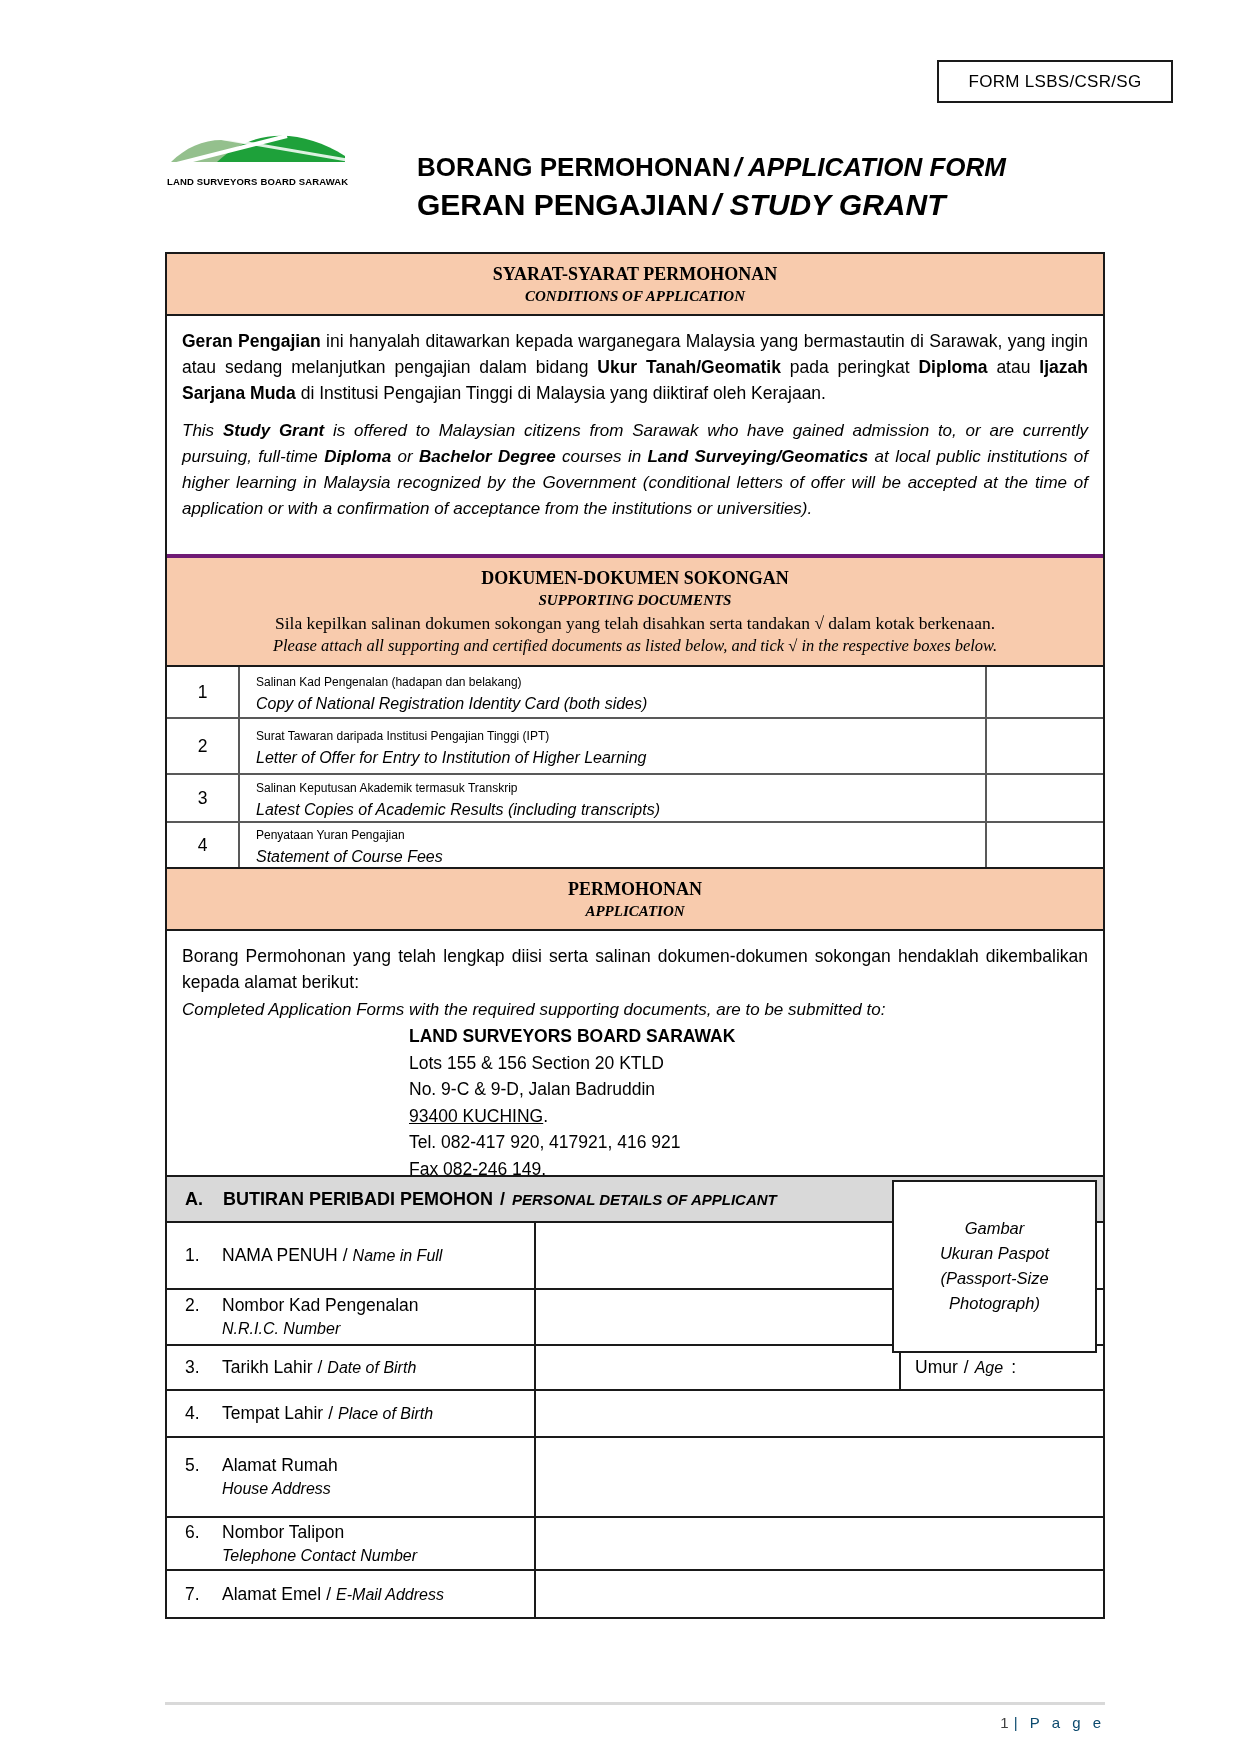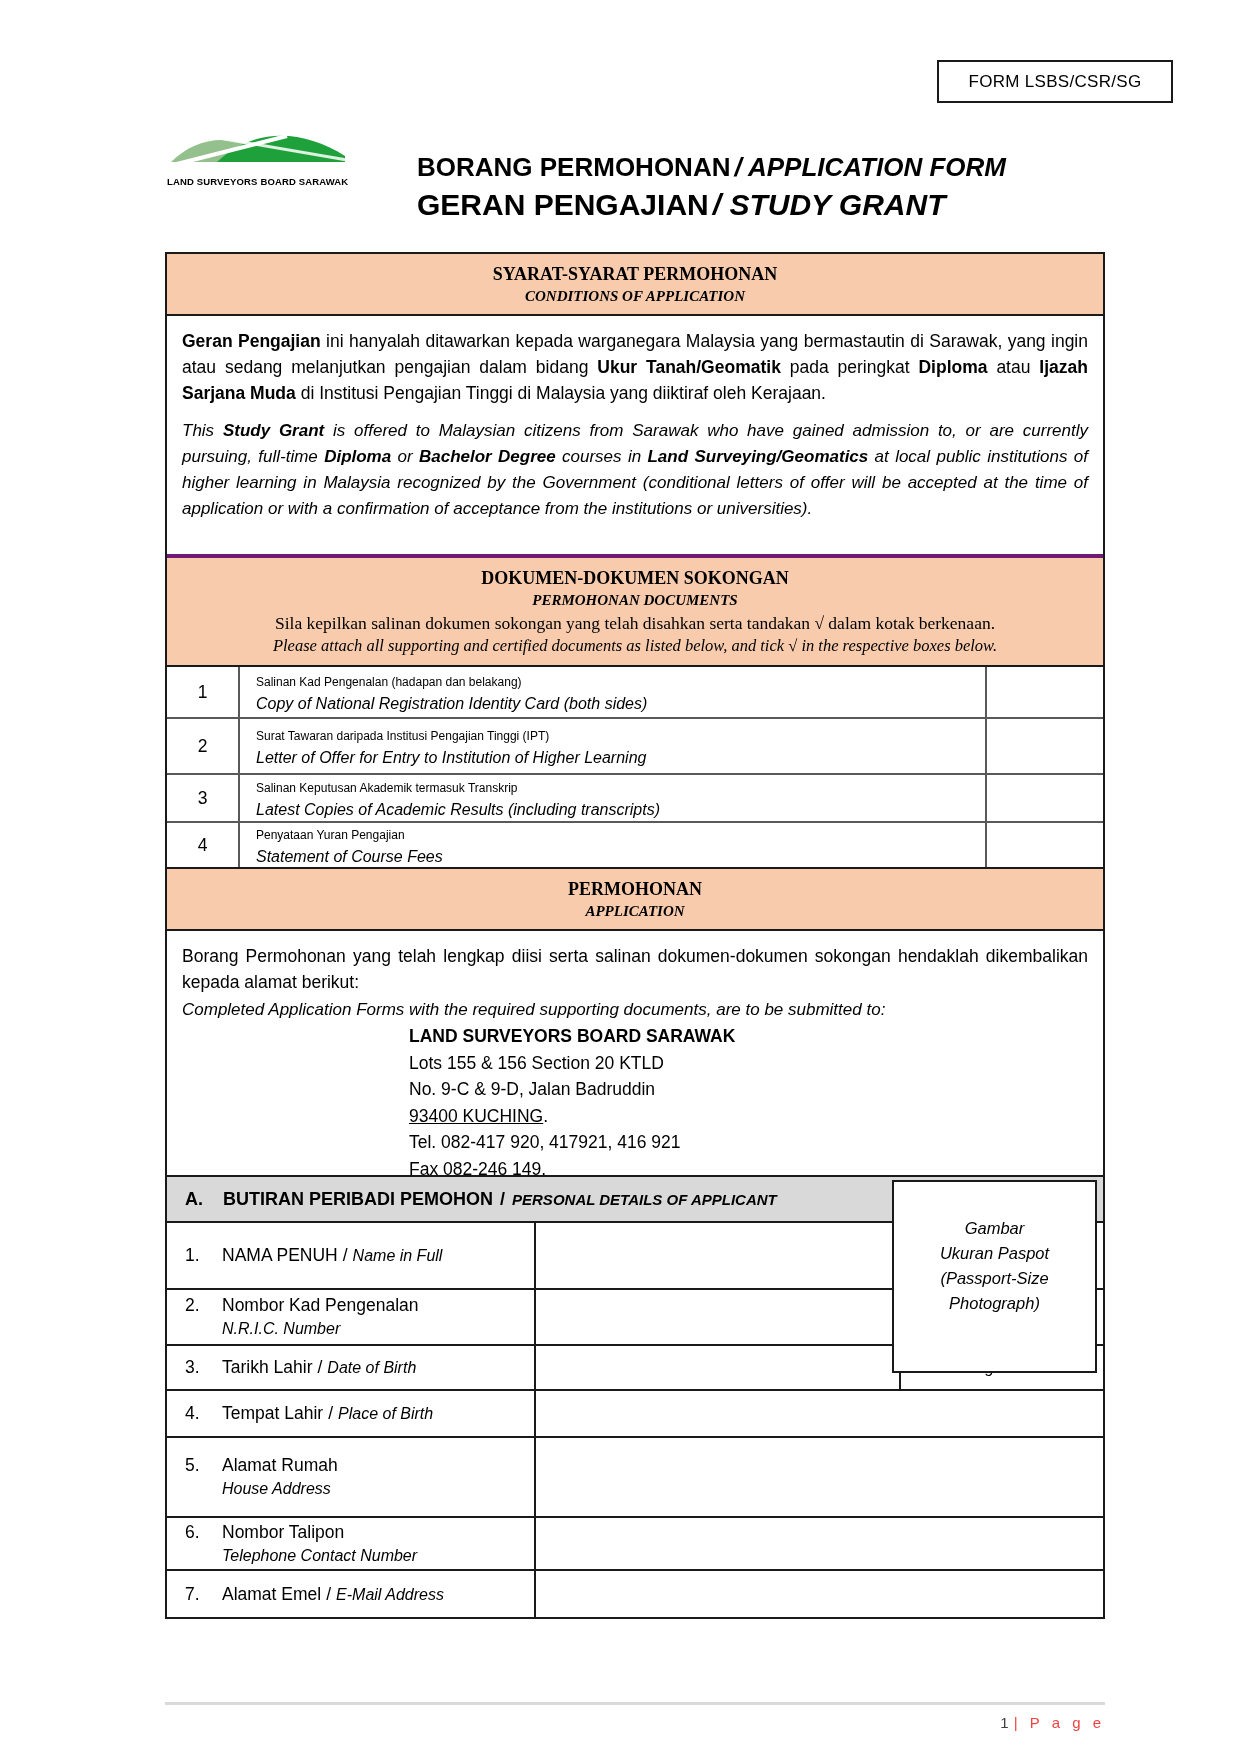--- a/index.html
+++ b/index.html
@@ -81,30 +81,30 @@
   .lab-sep{font-size:17.5px;margin:0 5px;}
   .lab-en{font-size:16px;font-style:italic;}
   .lab-line2{display:block;}
   .sa-input{flex:1;}
   .sa-input-mid{width:365px;border-right:2px solid #1a1a1a;box-sizing:border-box;flex:none;}
   .sa-age{flex:1;display:flex;align-items:center;padding-left:14px;font-size:17.5px;}
   .sa-age .lab-sep{margin:0 6px;}
   .sa-age .colon{margin-left:8px;}
 
   .photo-box{
-    position:absolute;left:892px;top:1180px;width:205px;height:193px;
+    position:absolute;left:892px;top:1180px;width:205px;height:173px;
     background:#fff;border:2px solid #1a1a1a;box-sizing:border-box;z-index:5;
     text-align:center;font-style:italic;font-size:16.5px;line-height:25px;padding-top:34px;
   }
 
   
   .footer-line{position:absolute;left:165px;top:1702px;width:940px;height:3px;background:#D9D9D9;}
   .footer-text{position:absolute;top:1714px;right:136px;font-size:15px;}
   .pg-n{color:#404040;}
-  .pg-l{color:#ef4444;letter-spacing:4px;margin-left:5px;}
+  .pg-l{color:#0c4a6e;letter-spacing:4px;margin-left:5px;}
 </style>
 </head>
 <body>
 
 <div class="form-code">FORM LSBS/CSR/SG</div>
 
 <div class="logo-wrap">
   <svg width="182" height="42" viewBox="0 0 182 42">
     <path d="M4 34 C28 10 62 4 96 24 L96 34 Z" fill="#94C08D"></path>
     <path d="M50 34 C86 0 134 0 178 28 L178 34 Z" fill="#1EA13A"></path>
@@ -126,21 +126,21 @@
     <div class="band-t2">CONDITIONS OF APPLICATION</div>
   </div>
 
   <div class="cond-body">
     <div class="cond-p1"><b>Geran Pengajian</b><span> ini hanyalah ditawarkan kepada warganegara Malaysia yang bermastautin di Sarawak, yang ingin atau sedang melanjutkan pengajian dalam bidang </span><b>Ukur Tanah/Geomatik</b><span> pada peringkat </span><b>Diploma</b><span> atau </span><b>Ijazah Sarjana Muda</b><span> di Institusi Pengajian Tinggi di Malaysia yang diiktiraf oleh Kerajaan.</span></div>
     <div class="cond-p2"><span>This </span><b>Study Grant</b><span> is offered to Malaysian citizens from Sarawak who have gained admission to, or are currently pursuing, full-time </span><b>Diploma</b><span> or </span><b>Bachelor Degree</b><span> courses in </span><b>Land Surveying/Geomatics</b><span> at local public institutions of higher learning in Malaysia recognized by the Government (conditional letters of offer will be accepted at the time of application or with a confirmation of acceptance from the institutions or universities).</span></div>
   </div>
 
   <div class="band">
     <div class="band-t1">DOKUMEN-DOKUMEN SOKONGAN</div>
-    <div class="band-t2">PERMOHONAN DOCUMENTS</div>
+    <div class="band-t2">SUPPORTING DOCUMENTS</div>
     <div class="band-t3">Sila kepilkan salinan dokumen sokongan yang telah disahkan serta tandakan √ dalam kotak berkenaan.</div>
     <div class="band-t4">Please attach all supporting and certified documents as listed below, and tick √ in the respective boxes below.</div>
   </div>
 
   <div class="doc-row dr1">
     <div class="doc-num">1</div>
     <div class="doc-text">
       <div class="doc-my">Salinan Kad Pengenalan (hadapan dan belakang)</div>
       <div class="doc-en">Copy of National Registration Identity Card (both sides)</div>
     </div>

